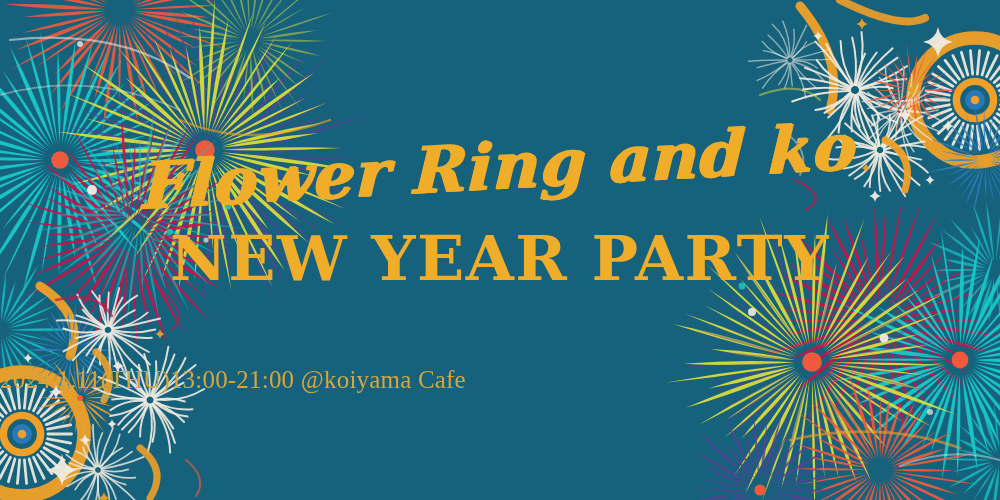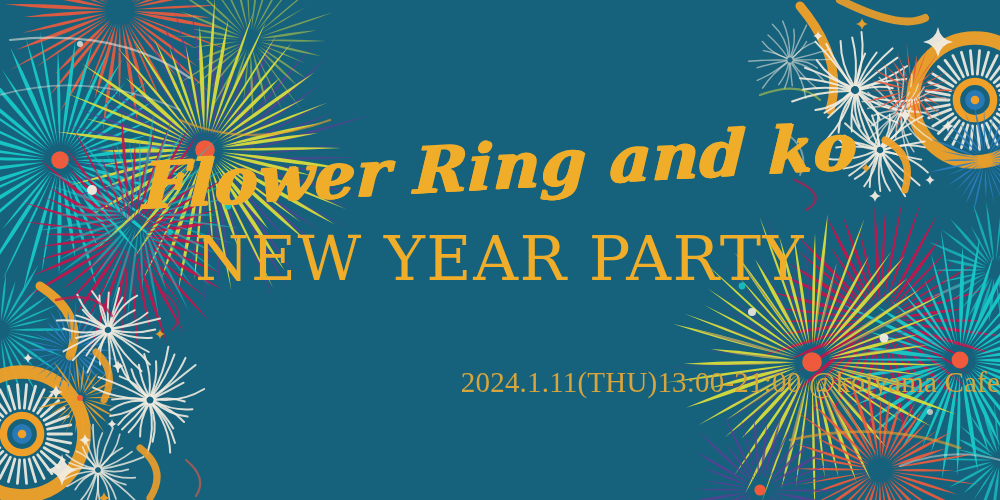--- a/index.html
+++ b/index.html
@@ -42,35 +42,35 @@
     text-shadow: 1px 1px 0 #f0ad2a, 2px 1px 0 #f0ad2a, 0 1px 0 #f0ad2a;
     white-space: nowrap;
   }
   .main-title {
     position: absolute;
     left: 0; right: 0;
     top: 228px;
     text-align: center;
     color: #f0ad2a;
     font-family: "DejaVu Serif", serif;
-    font-weight: 400;
+    font-weight: 700;
     font-size: 62px;
     line-height: 1;
     letter-spacing: 1.5px;
     white-space: nowrap;
   }
   .details {
     position: absolute;
     left: 0; right: 0;
     top: 366px;
-    text-align: right;
+    text-align: left;
     color: #d8a53c;
     font-family: "Liberation Serif", serif;
     font-weight: 400;
-    font-size: 29px;
+    font-size: 25px;
     letter-spacing: 0.2px;
     white-space: nowrap;
   }
 </style>
 </head>
 <body>
 
 <div id="poster">
 
   <svg id="fx" viewBox="0 0 1000 500" aria-hidden="true">

